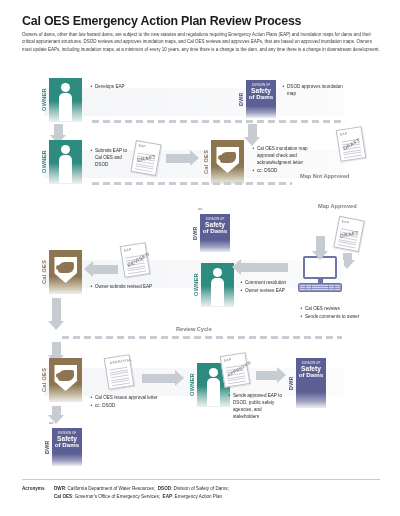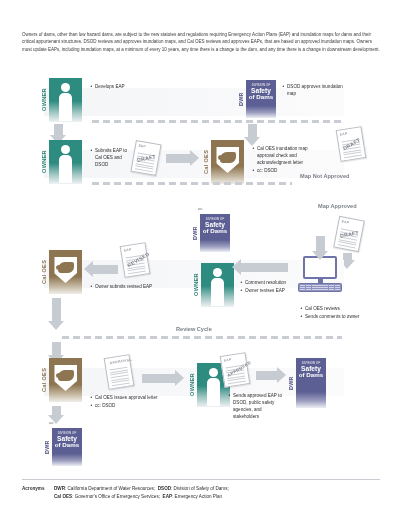--- a/index.html
+++ b/index.html
@@ -185,20 +185,21 @@
   .footer .fk { font-weight:bold; display:inline-block; width:32px; }
   .footer .bd { font-weight:bold; }
   .footer .frow { padding-left:0; }
   .footer .frow2 { padding-left:32px; }
 </style>
 </head>
 <body>
 
 <div id="page">
 
+  <div class="title">Cal OES Emergency Action Plan Review Process</div>
   <div class="intro">Owners of dams, other than low hazard dams, are subject to the new statutes and regulations requiring Emergency Action Plans (EAP) and inundation maps for dams and their critical appurtenant structures. DSOD reviews and approves inundation maps, and Cal OES reviews and approves EAPs, that are based on approved inundation maps. Owners must update EAPs, including inundation maps, at a minimum of every 10 years, any time there is a change to the dam, and any time there is a change in downstream development.</div>
 
   <div class="canvas">
 
     <div class="band" style="left:44px;top:30px;width:300px;"></div>
 
     <div class="actor owner" style="left:38px;top:20px;">
       <div class="vlabel">OWNER</div>
       <div class="iconbox ownerbox">
         <div class="person">

